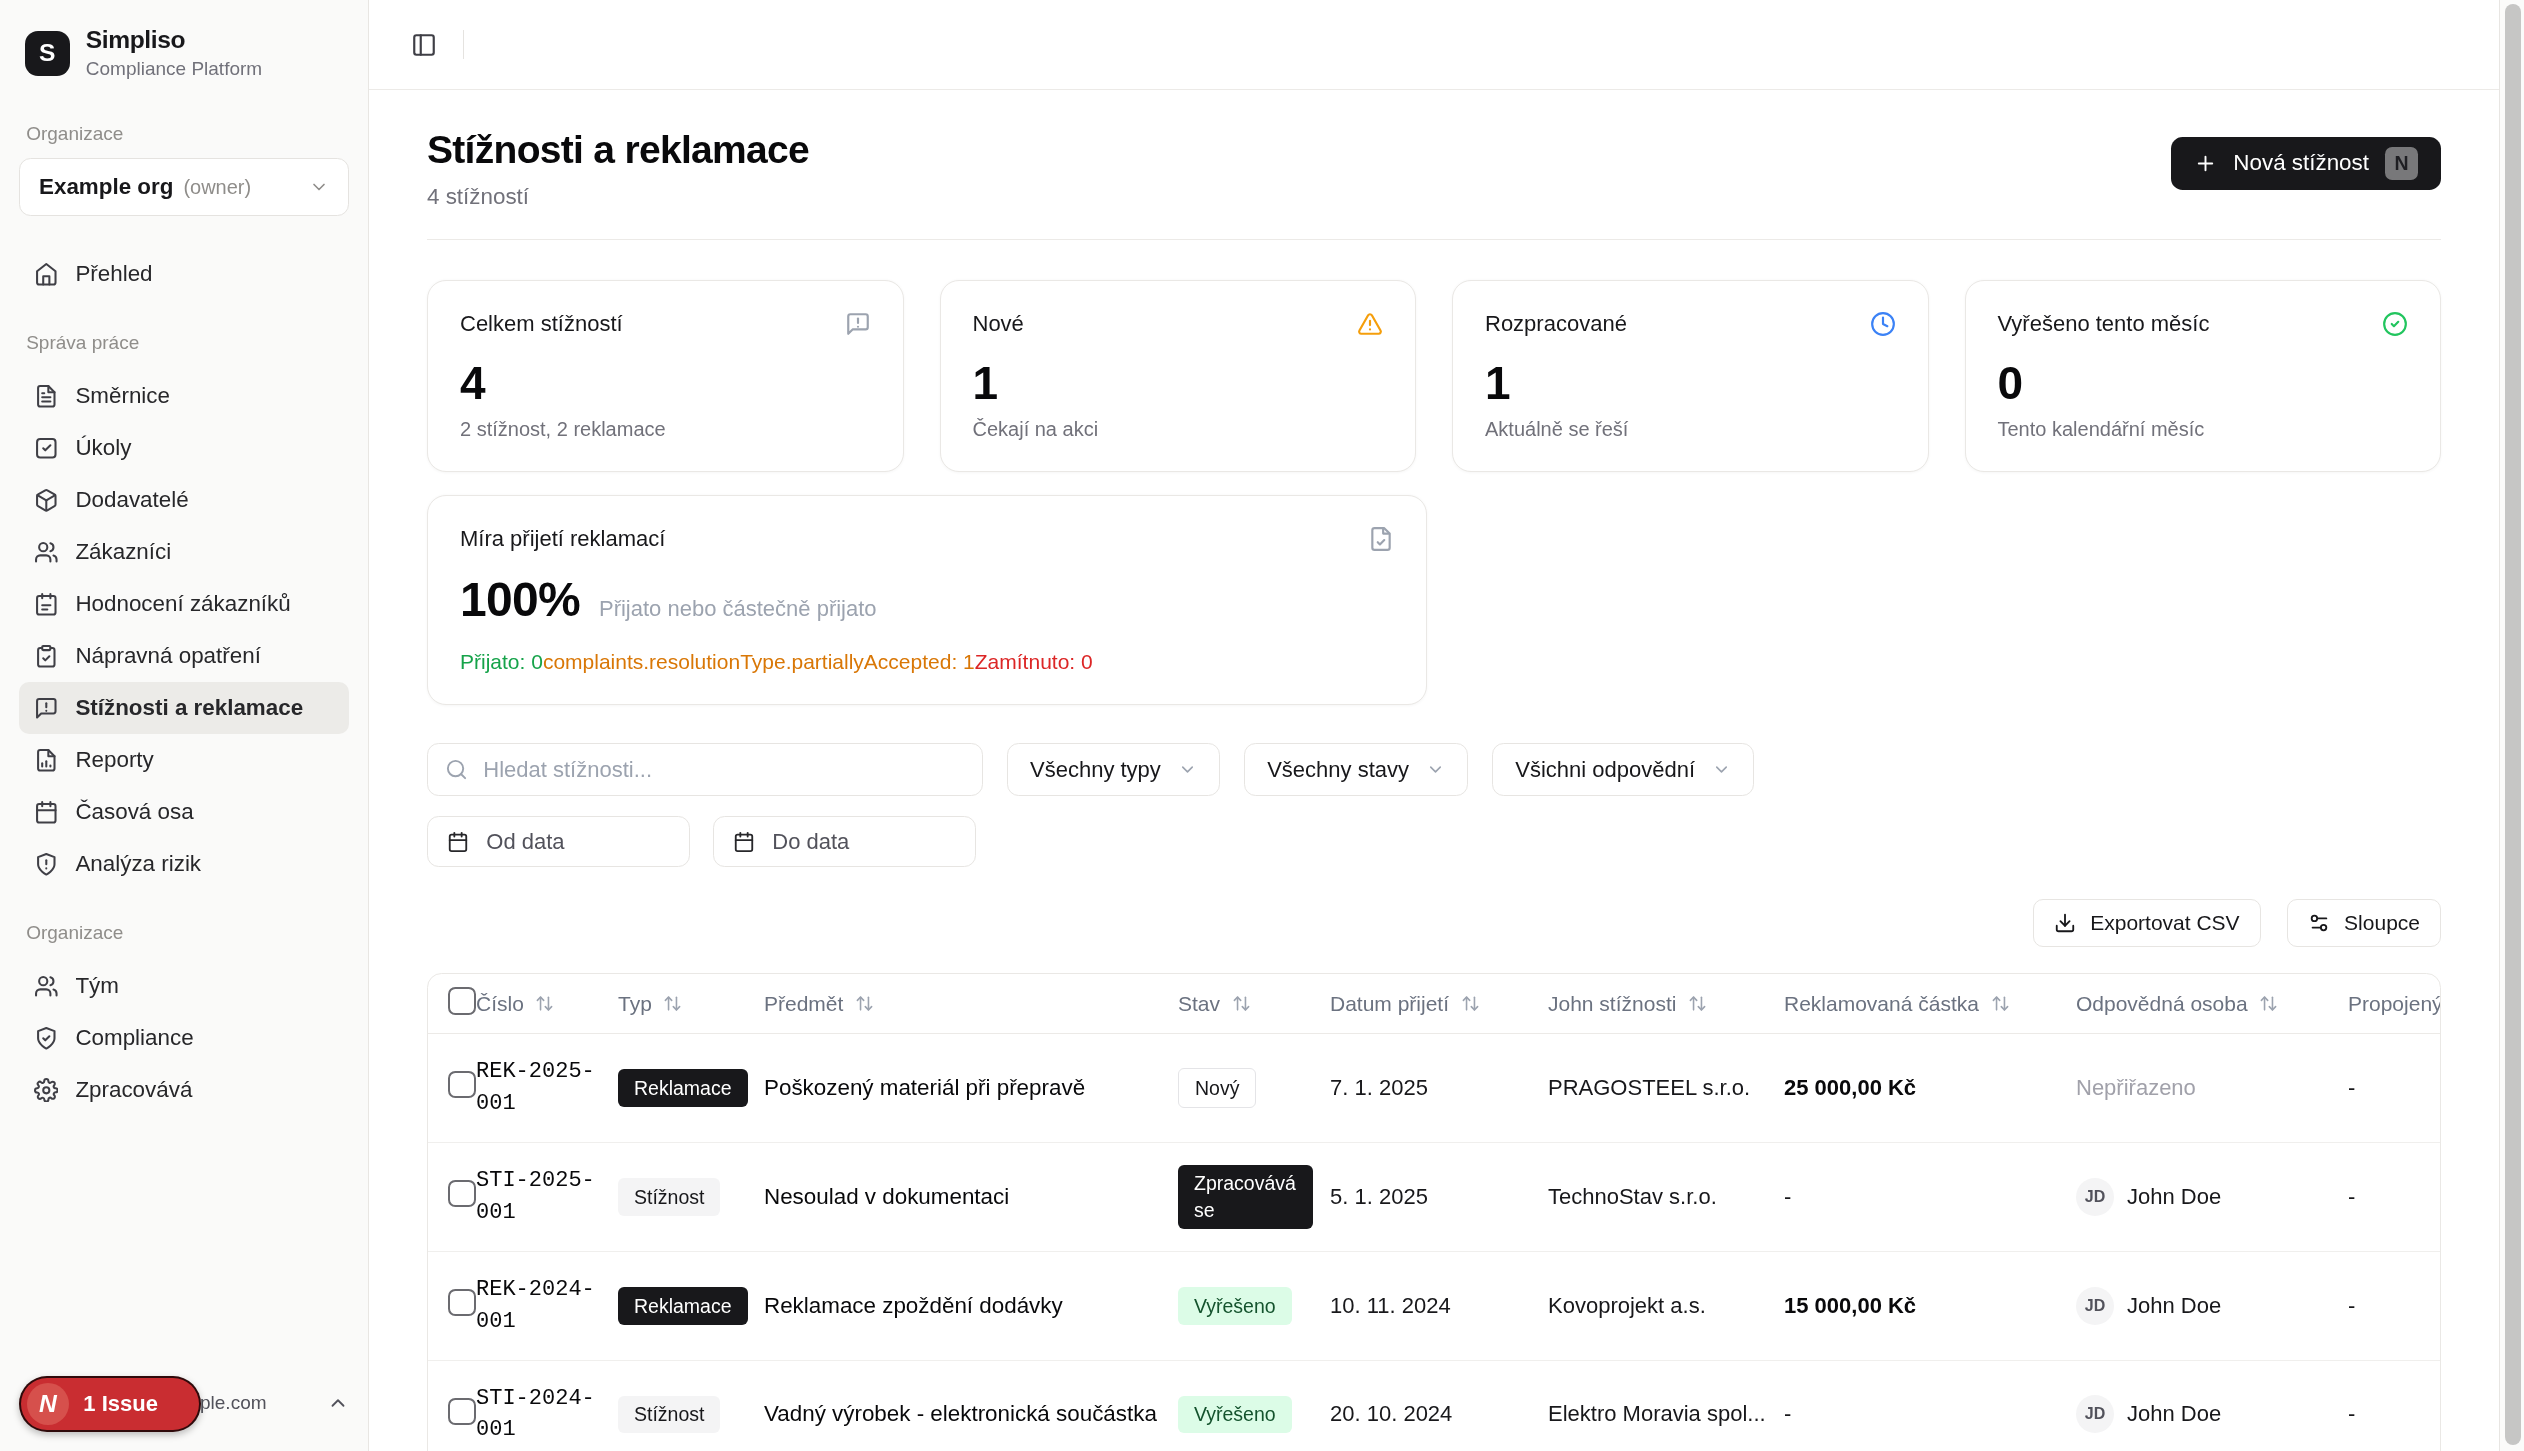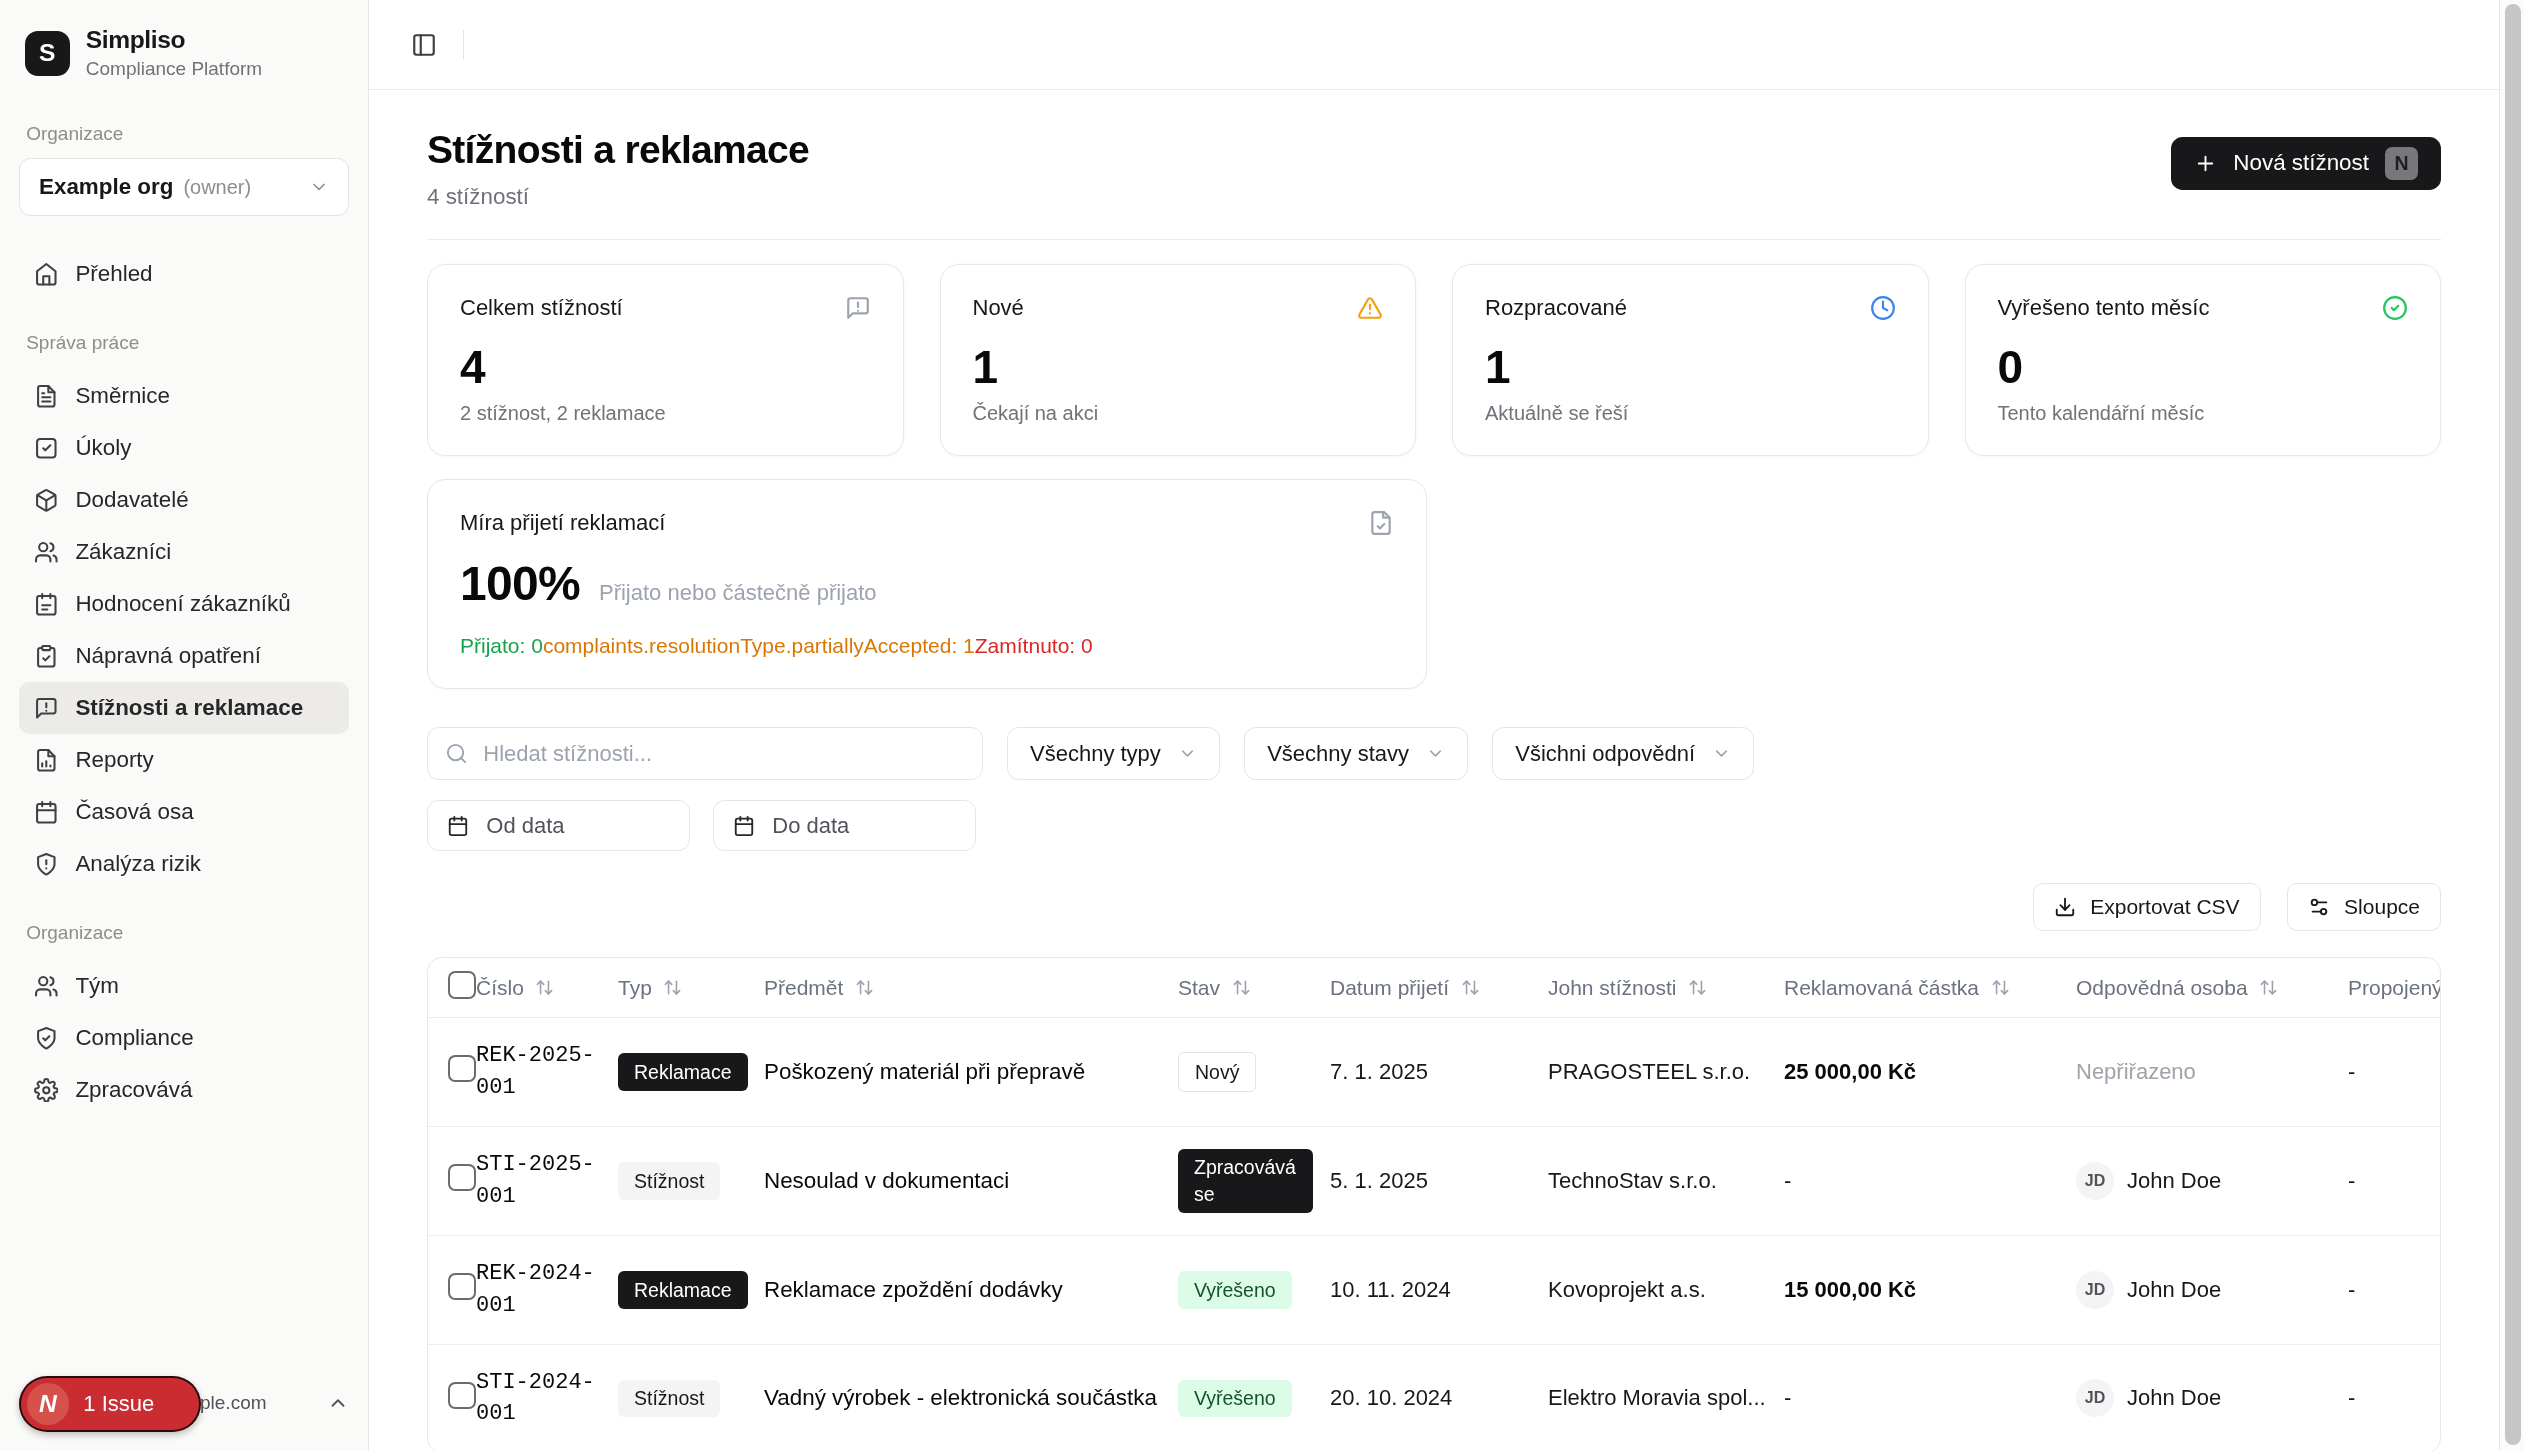--- a/index.html
+++ b/index.html
@@ -31,42 +31,42 @@
   .nav-item.active{background:#ecebe8;font-weight:700}
   .side-footer{position:absolute;left:19px;right:19px;bottom:17.3px;height:61px;display:flex;align-items:center}
   .user-avatar{width:45px;height:45px;border-radius:50%;background:#e7e5e2}
   .user-email{position:absolute;left:181px;font-size:19px;color:#52525b}
   .collapse-chev{margin-left:auto;width:22px;height:22px;color:#52525b;cursor:pointer}
   .issue-badge{position:absolute;left:0;bottom:2.2px;height:56px;width:182px;border-radius:32px;
     background:#c92d31;border:2.2px solid rgba(20,5,5,.85);display:flex;align-items:center;padding:0 5.8px;cursor:pointer;
     box-shadow:0 2.9px 7.2px rgba(0,0,0,.25)}
   .issue-circle{width:42px;height:42px;border-radius:50%;background:#d6504c;color:#fff;display:flex;
     align-items:center;justify-content:center;font-size:24.6px;font-weight:700;font-style:italic}
-  .issue-label{color:#fff;font-size:22px;font-weight:400;margin-left:14.5px}
+  .issue-label{color:#fff;font-size:22px;font-weight:700;margin-left:14.5px}
   .issue-x{margin-left:16px;width:19px;height:19px;color:#fff;cursor:pointer}
 
   
   main{flex:1;min-width:0;display:flex;flex-direction:column}
   .topbar{height:90px;min-height:90px;border-bottom:1.4px solid #eceae7;display:flex;align-items:center;padding:0 35px;background:#fff}
   .panel-btn{width:40px;height:40px;border:none;background:transparent;border-radius:8.7px;display:flex;
     align-items:center;justify-content:center;color:#3f3f46;cursor:pointer;padding:0}
   .panel-btn .icon{width:26px;height:26px}
   .topbar-divider{width:1.4px;height:29px;background:#e5e3e0;margin-left:19px}
   .content{flex:1;padding:0 58px;overflow:hidden}
 
   .page-header{display:flex;justify-content:space-between;align-items:flex-start;padding:38px 0 29px;border-bottom:1.4px solid #eceae7}
   .page-title{font-size:39px;font-weight:700;letter-spacing:-0.7px;color:#09090b}
   .page-sub{font-size:22.4px;color:#71717a;margin-top:11.6px}
   .new-btn{height:53px;background:#18181b;color:#fff;border:none;border-radius:11.6px;display:flex;
     align-items:center;gap:16px;padding:0 23px;font-size:22.4px;font-weight:500;font-family:inherit;margin-top:8.7px;cursor:pointer}
   .new-btn .icon{width:23px;height:23px}
   .key-badge{width:33px;height:33px;border-radius:7.2px;background:rgba(255,255,255,.42);color:#1f1f23;
     font-size:19.5px;font-weight:600;display:flex;align-items:center;justify-content:center}
 
-  .stats{display:grid;grid-template-columns:repeat(4,1fr);gap:36px;margin-top:24px}
+  .stats{display:grid;grid-template-columns:repeat(4,1fr);gap:36px;margin-top:40px}
   .card{background:#fff;border:1.4px solid #eae8e5;border-radius:19px;padding:30px 32px;box-shadow:0 0.7px 2.9px rgba(0,0,0,.04)}
   .card-head{display:flex;justify-content:space-between;align-items:flex-start}
   .card-title{font-size:22px;font-weight:500;color:#18181b}
   .card-icon{width:26px;height:26px}
   .card-value{font-size:46px;font-weight:700;margin-top:19px;letter-spacing:-0.7px;color:#09090b}
   .card-sub{font-size:20px;color:#71717a;margin-top:8.7px}
 
   .acceptance{width:1000px;margin-top:23px}
   .acc-value-row{display:flex;align-items:baseline;gap:19px;margin-top:20px}
   .acc-value{font-size:48px;font-weight:800;letter-spacing:-0.7px;color:#09090b}

